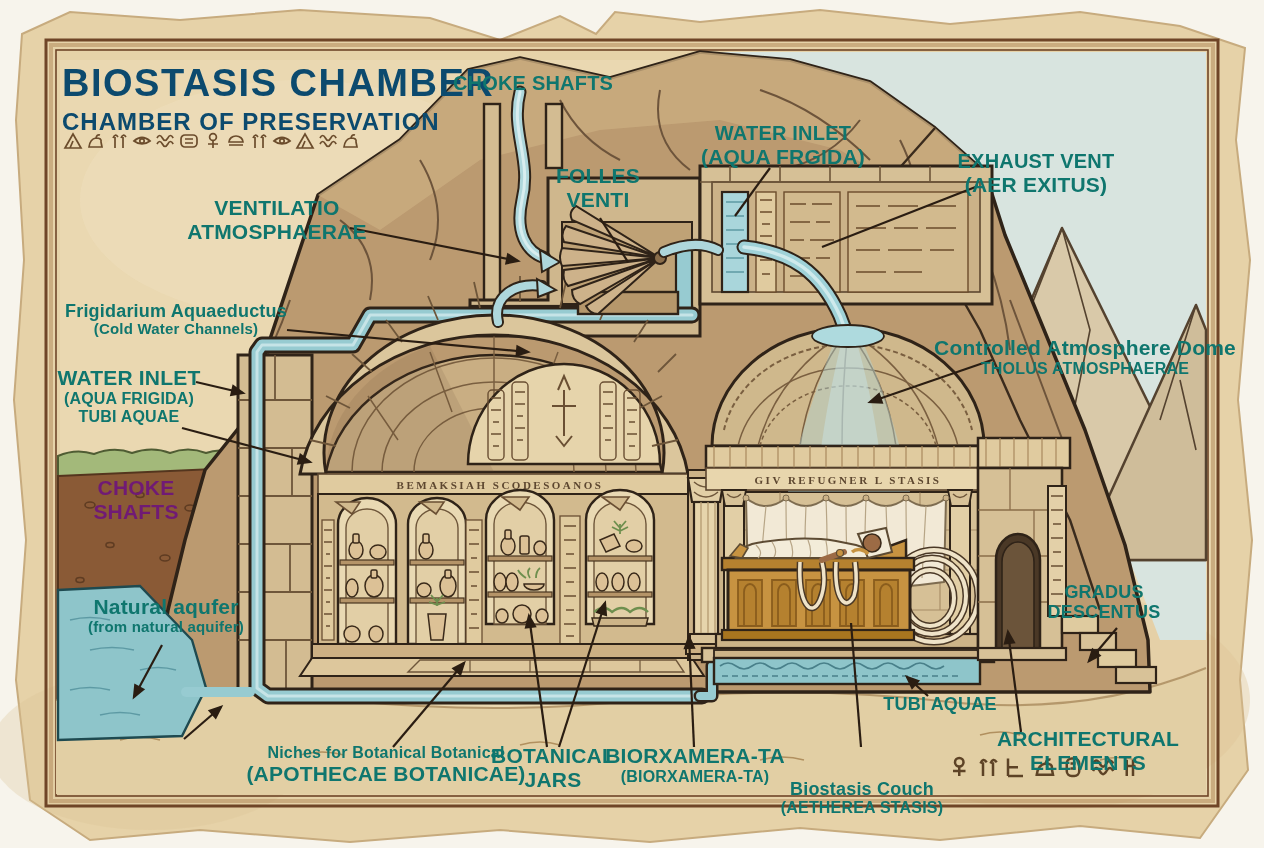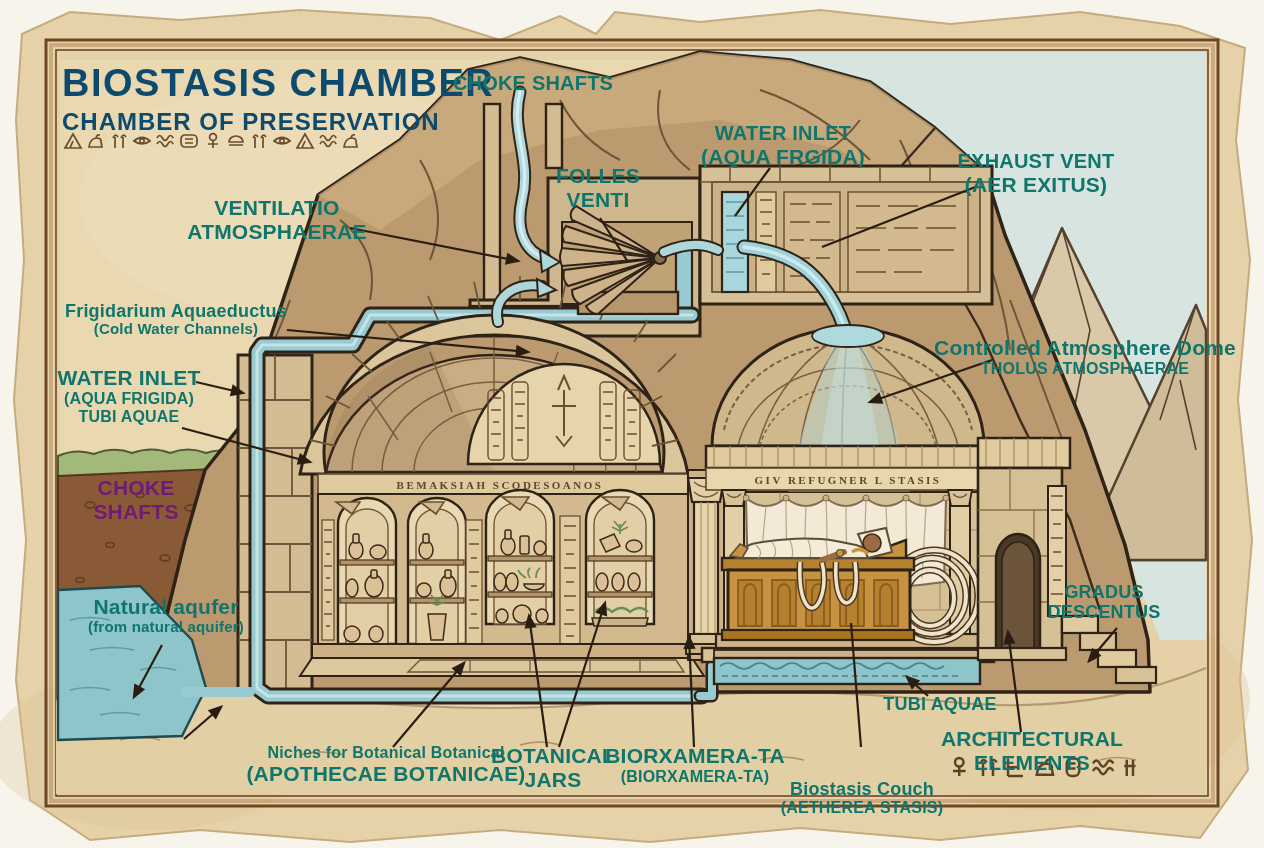--- a/index.html
+++ b/index.html
@@ -635,18 +635,18 @@
 
 <div class="lbl" style="left:862px;top:779px;">
   <span class="s1 f18">Biostasis Couch</span>
       <span class="s2 f16">(AETHEREA STASIS)</span>
     </div>
 
 <div class="lbl f18" style="left:940px;top:694px;">
   <span class="s1">TUBI AQUAE</span>
     </div>
 
-<div class="lbl f19" style="left:1032px;top:727px;">
+<div class="lbl f19" style="left:1088px;top:727px;">
   <span class="s1">ARCHITECTURAL</span>
       <span class="s2">ELEMENTS</span>
     </div>
 
 </div>
 
 </body></html>

